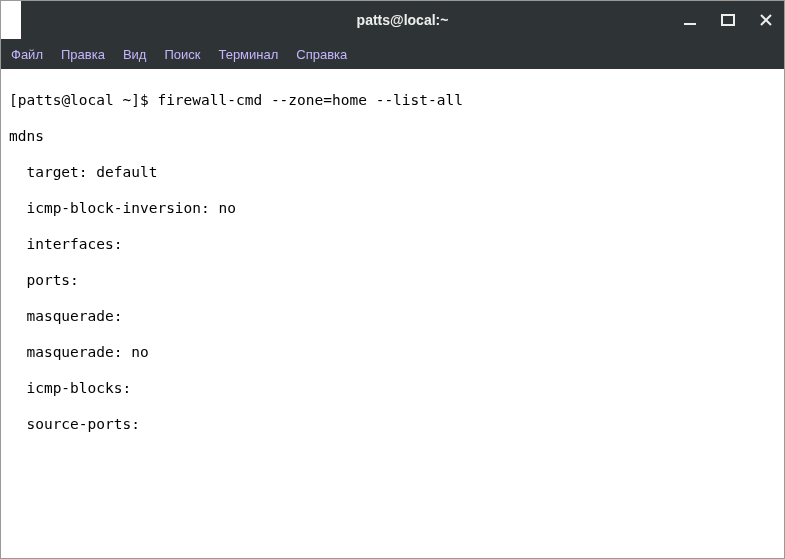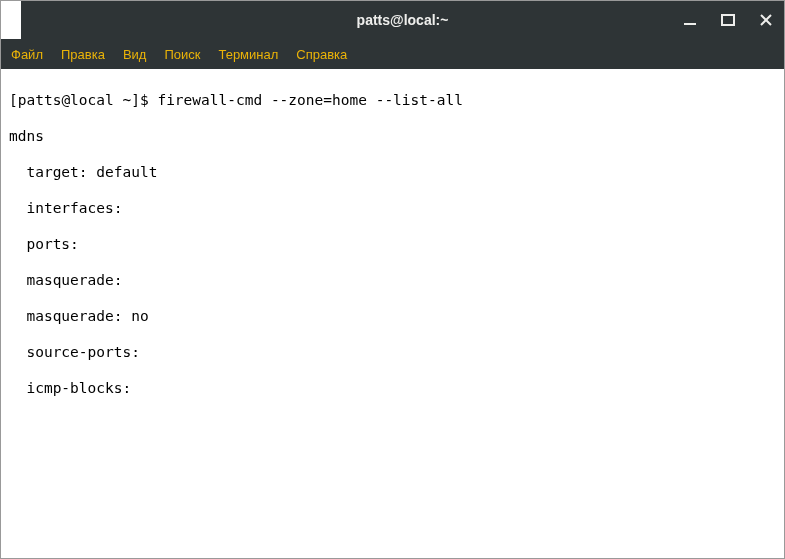--- a/index.html
+++ b/index.html
@@ -43,21 +43,21 @@
       color: #eeeeec;
     }
     .win-btn svg { width: 14px; height: 14px; }
     .menubar {
       background: #2e3436;
       height: 30px;
       display: flex;
       align-items: center;
       padding: 0 10px;
       gap: 18px;
-      color: #eab308;
+      color: #c4b5fd;
       font-family: sans-serif;
       font-size: 13px;
       text-align: center;
     }
     .menu-item { cursor: pointer; }
     .terminal {
       background: #fff;
       color: #000;
       font-family: "DejaVu Sans Mono", "Liberation Mono", monospace;
       font-size: 14.5px;
@@ -99,26 +99,27 @@
   <span class="menu-item">Вид</span>
   <span class="menu-item">Поиск</span>
   <span class="menu-item">Терминал</span>
   <span class="menu-item">Справка</span>
 </div>
 
 <div class="terminal">
 <div class="line"><span>[patts@local ~]$ </span><span>firewall-cmd --zone=home --list-all</span></div>
 <div class="line">mdns</div>
 <div class="line indent">target: default</div>
+<div class="line indent">icmp-block-inversion: no</div>
 <div class="line indent">interfaces:</div>
 <div class="line indent">ports:</div>
 <div class="line indent">masquerade:</div>
 <div class="line indent">masquerade: no</div>
+<div class="line indent">icmp-blocks:</div>
 <div class="line indent">source-ports:</div>
-<div class="line indent">icmp-blocks:</div>
 
 
 
 
 
 
 
 
 
 

